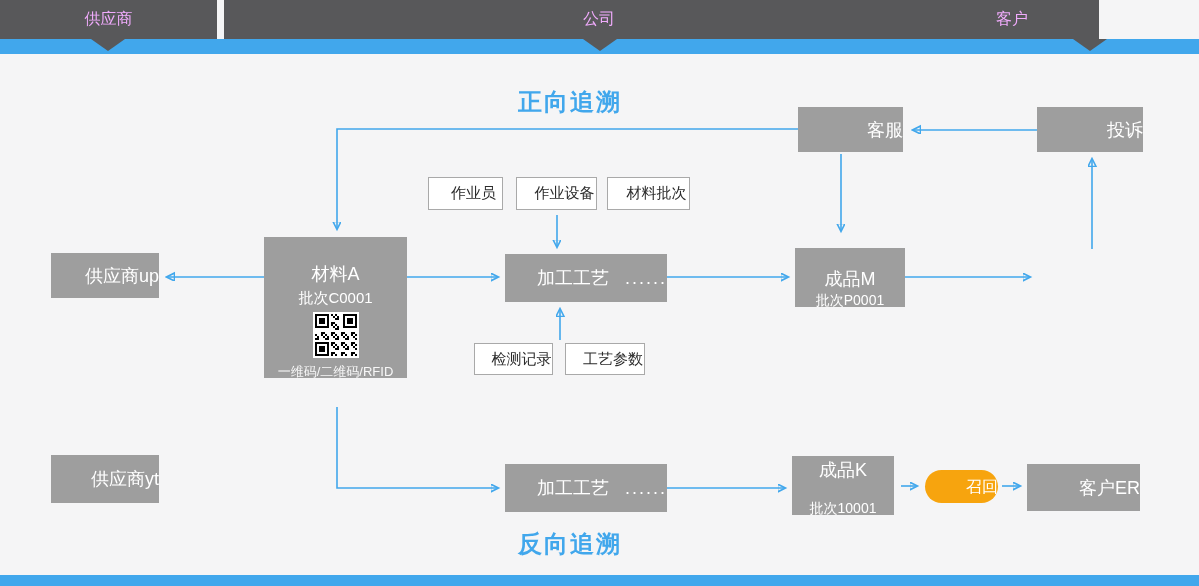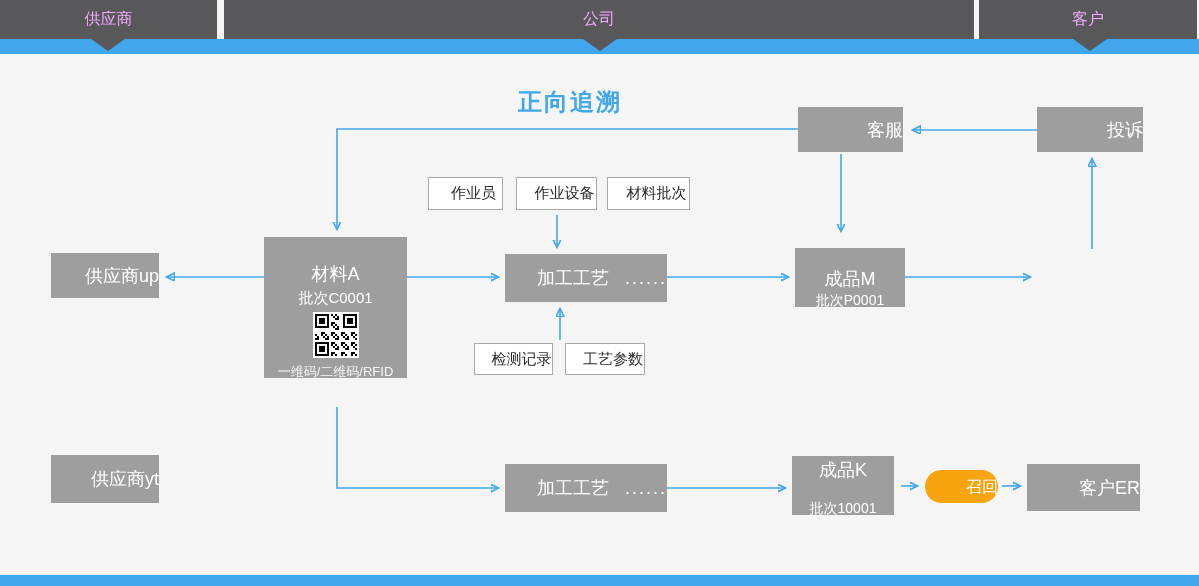--- a/index.html
+++ b/index.html
@@ -37,21 +37,21 @@
 <body>
 
 <div id="stage">
 
   <div class="hdr-seg" style="left:0;width:217px;">
     <span>供应商</span>
   </div>
   <div class="hdr-seg" style="left:224px;width:750px;">
     <span>公司</span>
   </div>
-  <div class="hdr-seg" style="left:979px;width:218px;font-family:Liberation Mono, monospace;">
+  <div class="hdr-seg" style="left:925px;width:174px;font-family:Liberation Mono, monospace;">
     <span>客户</span>
   </div>
   <div class="hdr-blue"></div>
   <div class="hdr-tri" style="left:91px;"></div>
   <div class="hdr-tri" style="left:583px;"></div>
   <div class="hdr-tri" style="left:1073px;"></div>
 
   <svg class="overlay" width="1199" height="586">
     <defs>
       <marker id="ah" markerWidth="10" markerHeight="10" refX="7.5" refY="4" orient="auto" markerUnits="userSpaceOnUse">
@@ -68,20 +68,21 @@
     <path d="M560,340 L560,309" marker-end="url(#ah)"></path>
     <path d="M667,277 L788,277" marker-end="url(#ah)"></path>
     <path d="M905,277 L1030,277" marker-end="url(#ah)"></path>
     <path d="M337,407 L337,488 L498,488" marker-end="url(#ah)"></path>
     <path d="M667,488 L785,488" marker-end="url(#ah)"></path>
     <path d="M901,486 L917,486" marker-end="url(#ah)"></path>
     <path d="M1002,486 L1020,486" marker-end="url(#ah)"></path>
   </svg>
 
   <div class="title" style="left:470px;top:86px;">正向追溯</div>
+  <div class="title" style="left:470px;top:528px;">反向追溯</div>
 
   <div class="gray-box" style="left:798px;top:107px;width:105px;height:45px;">
     <span>客服</span>
   </div>
   <div class="gray-box" style="left:1037px;top:107px;width:106px;height:45px;">
     <span>投诉</span>
   </div>
   <div class="gray-box" style="left:51px;top:253px;width:108px;height:45px;">
     <span>供应商up</span>
   </div>

